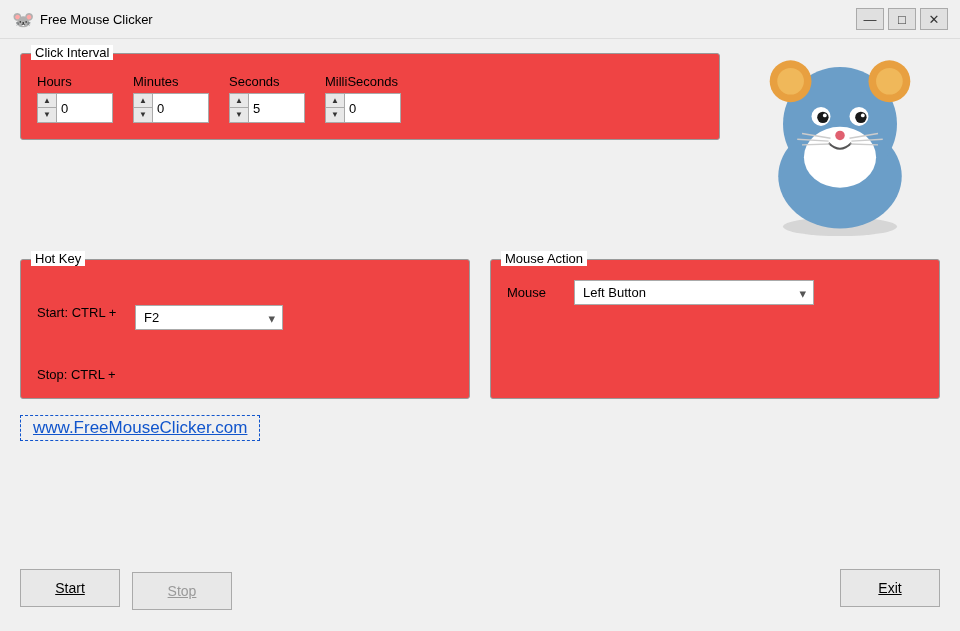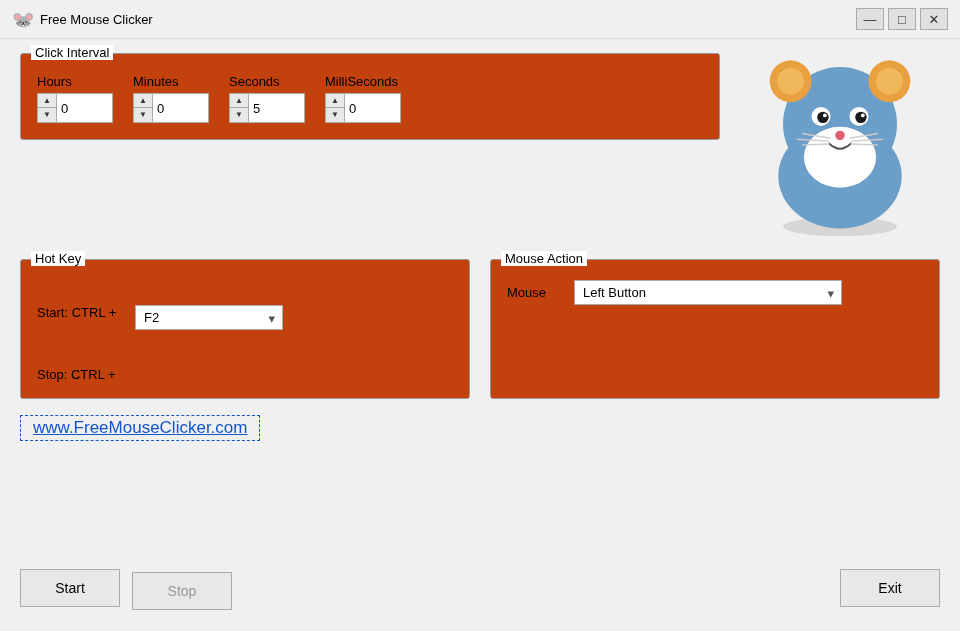--- a/index.html
+++ b/index.html
@@ -64,21 +64,21 @@
       align-items: flex-start;
       gap: 20px;
     }
 
     
     .group-box {
       border: 1px solid #999;
       border-radius: 3px;
       padding: 10px 16px 16px 16px;
       position: relative;
-      background: #c2410c;
+      background: #ef4444;
     }
     .group-box-label {
       position: absolute;
       top: -9px;
       left: 10px;
       background: white;
       padding: 0 4px;
       font-size: 13px;
       color: #000;
     }
@@ -242,21 +242,21 @@
       color: #555;
     }
     .mouse-select-wrapper select {
       appearance: none;
       -webkit-appearance: none;
       border: 1px solid #aaa;
       background: white;
       padding: 4px 28px 4px 8px;
       font-size: 13px;
       cursor: pointer;
-      width: 268px;
+      width: 240px;
       outline: none;
     }
 
     
     .website-link {
       color: #1155cc;
       text-decoration: underline;
       font-size: 17px;
       cursor: pointer;
       border: 1px dashed #1155cc;
@@ -274,20 +274,21 @@
     }
     .action-btn {
       min-width: 100px;
       height: 38px;
       border: 1px solid #aaa;
       background: #e8e8e8;
       font-size: 14px;
       cursor: pointer;
       padding: 0 16px;
       color: #000;
+      text-decoration: underline;
     }
     .action-btn:disabled {
       color: #999;
       cursor: default;
       background: #e8e8e8;
       margin-top: 7px;
     }
     .action-btn.exit-btn {
       margin-left: auto;
     }

